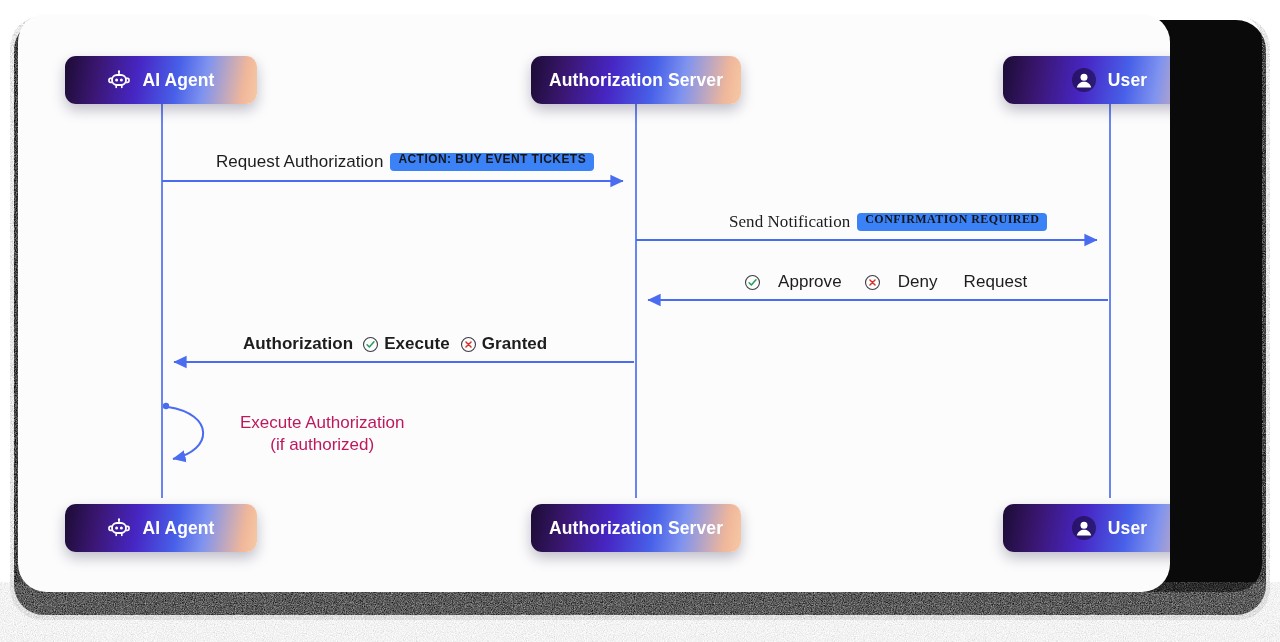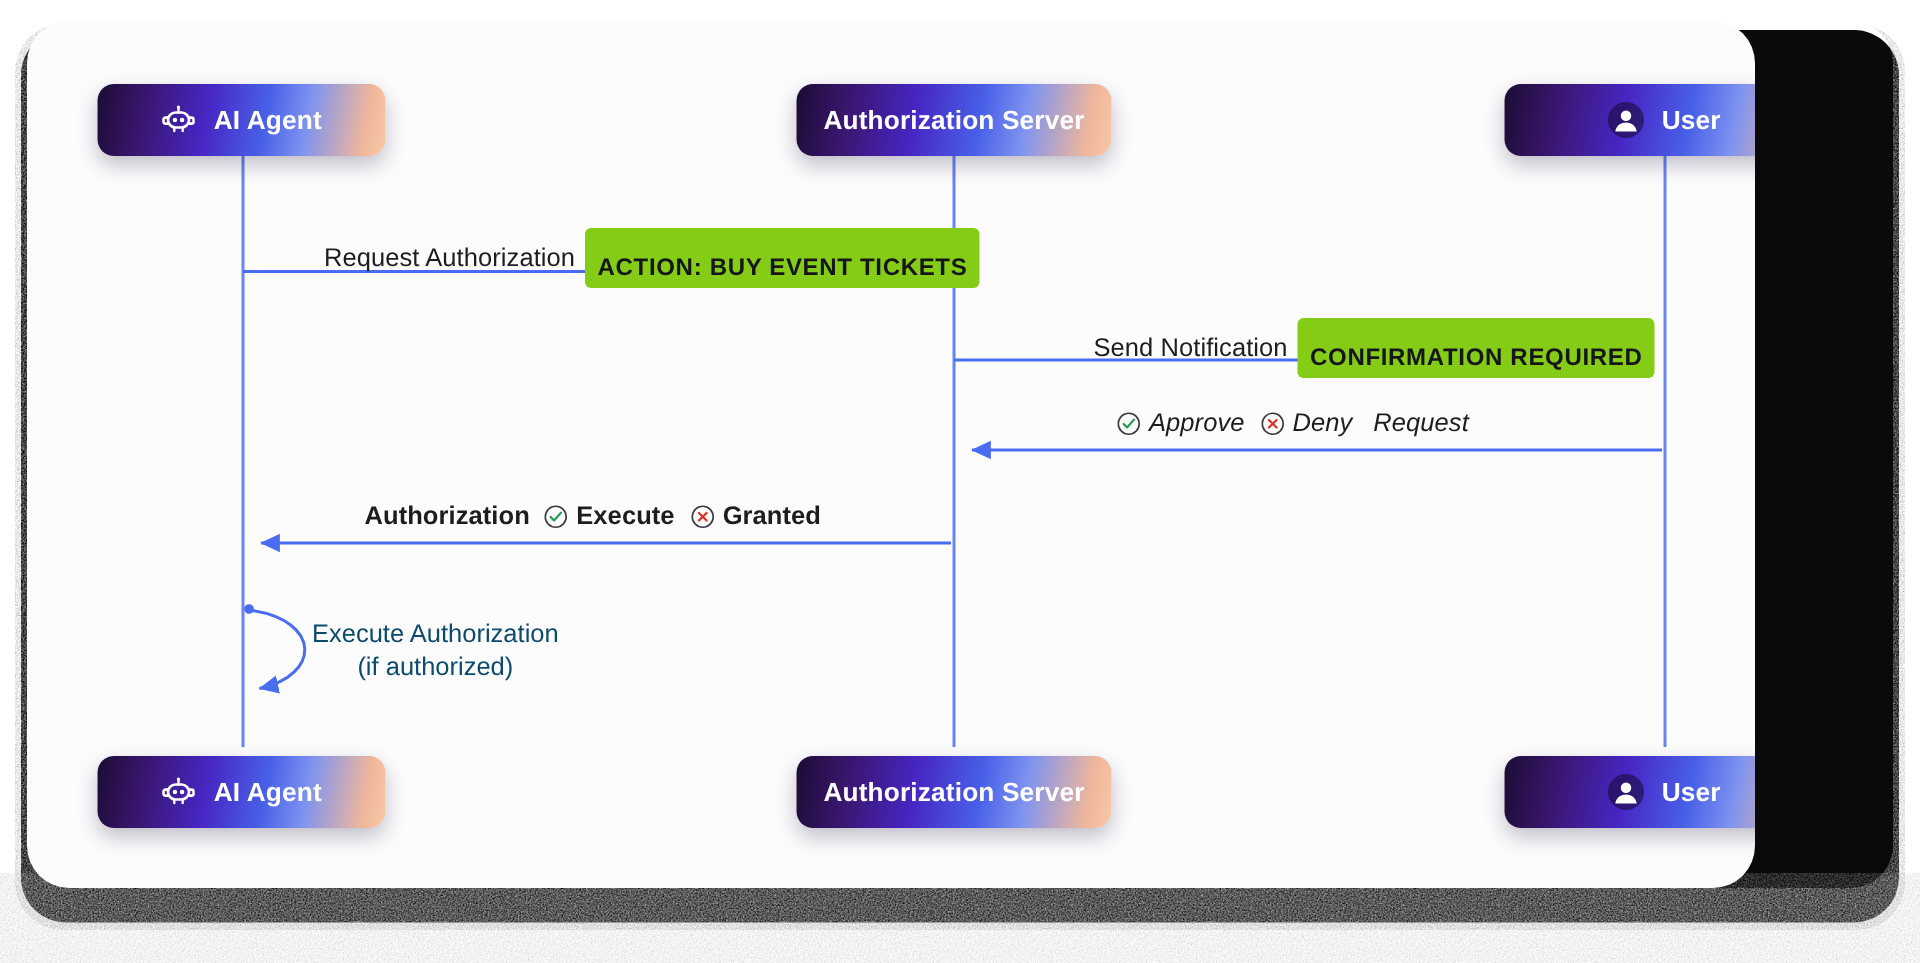--- a/index.html
+++ b/index.html
@@ -96,39 +96,40 @@
     gap: 7px;
     white-space: nowrap;
     font-size: 17px;
     color: #1d1d1f;
     letter-spacing: 0.05px;
   }
   .msg-label .plain { color: #1d1d1f; }
 
   .badge {
     display: inline-block;
-    background: #84cc16;
+    background: #3b82f6;
     color: #16161a;
-    font-size: 16px;
+    font-size: 12px;
     font-weight: bold;
     letter-spacing: 0.45px;
-    padding: 18px 8px 4px 8px;
+    padding: 0 8px 4px 8px;
     border-radius: 4px;
     line-height: 1.15;
   }
 
   .arrow-svg { position: absolute; overflow: visible; }
 
   .selfloop-label {
     position: absolute;
     text-align: center;
     font-size: 17px;
-    color: #0c4a6e;
+    color: #be185d;
     line-height: 1.32;
     white-space: nowrap;
+    margin-left: 32px;
   }
 </style>
 </head>
 <body>
 
 <div id="stage">
 
   <div class="grain-shadow"></div>
   <svg class="grain-noise">
     <defs>
@@ -244,26 +245,26 @@
 
       <circle cx="148" cy="392" r="3.2" fill="#4a6cf0"></circle>
       <path d="M150 393 C 196 400, 196 436, 155 445" fill="none" stroke="#4a6cf0" stroke-width="2" marker-end="url(#arrowL)"></path>
     </svg>
 
     <div class="msg-label" style="left:198px; top:138px;">
       <span class="plain">Request Authorization</span>
       <span class="badge">ACTION: BUY EVENT TICKETS</span>
     </div>
 
-    <div class="msg-label" style="left:711px; top:198px;">
+    <div class="msg-label" style="left:711px; top:198px;font-family:Liberation Serif, serif;">
       <span class="plain">Send Notification</span>
       <span class="badge">CONFIRMATION REQUIRED</span>
     </div>
 
-    <div class="msg-label" style="left:726px; top:258px; gap:5px;font-style:italic;">
+    <div class="msg-label" style="left:726px; top:258px; gap:17px;">
       <span style="display:flex;align-items:center;">
         <svg width="17" height="17" viewBox="0 0 18 18">
           <circle cx="9" cy="9" r="7.4" fill="none" stroke="#3c3c43" stroke-width="1.15"></circle>
           <path d="M5.4 9.2 L7.8 11.6 L12.7 6.1" fill="none" stroke="#1f9d55" stroke-width="1.55" stroke-linecap="round" stroke-linejoin="round"></path>
         </svg>
       </span>
       <span class="plain">Approve</span>
       <span style="display:flex;align-items:center;margin-left:5px;">
         <svg width="17" height="17" viewBox="0 0 18 18">
           <circle cx="9" cy="9" r="7.4" fill="none" stroke="#3c3c43" stroke-width="1.15"></circle>

